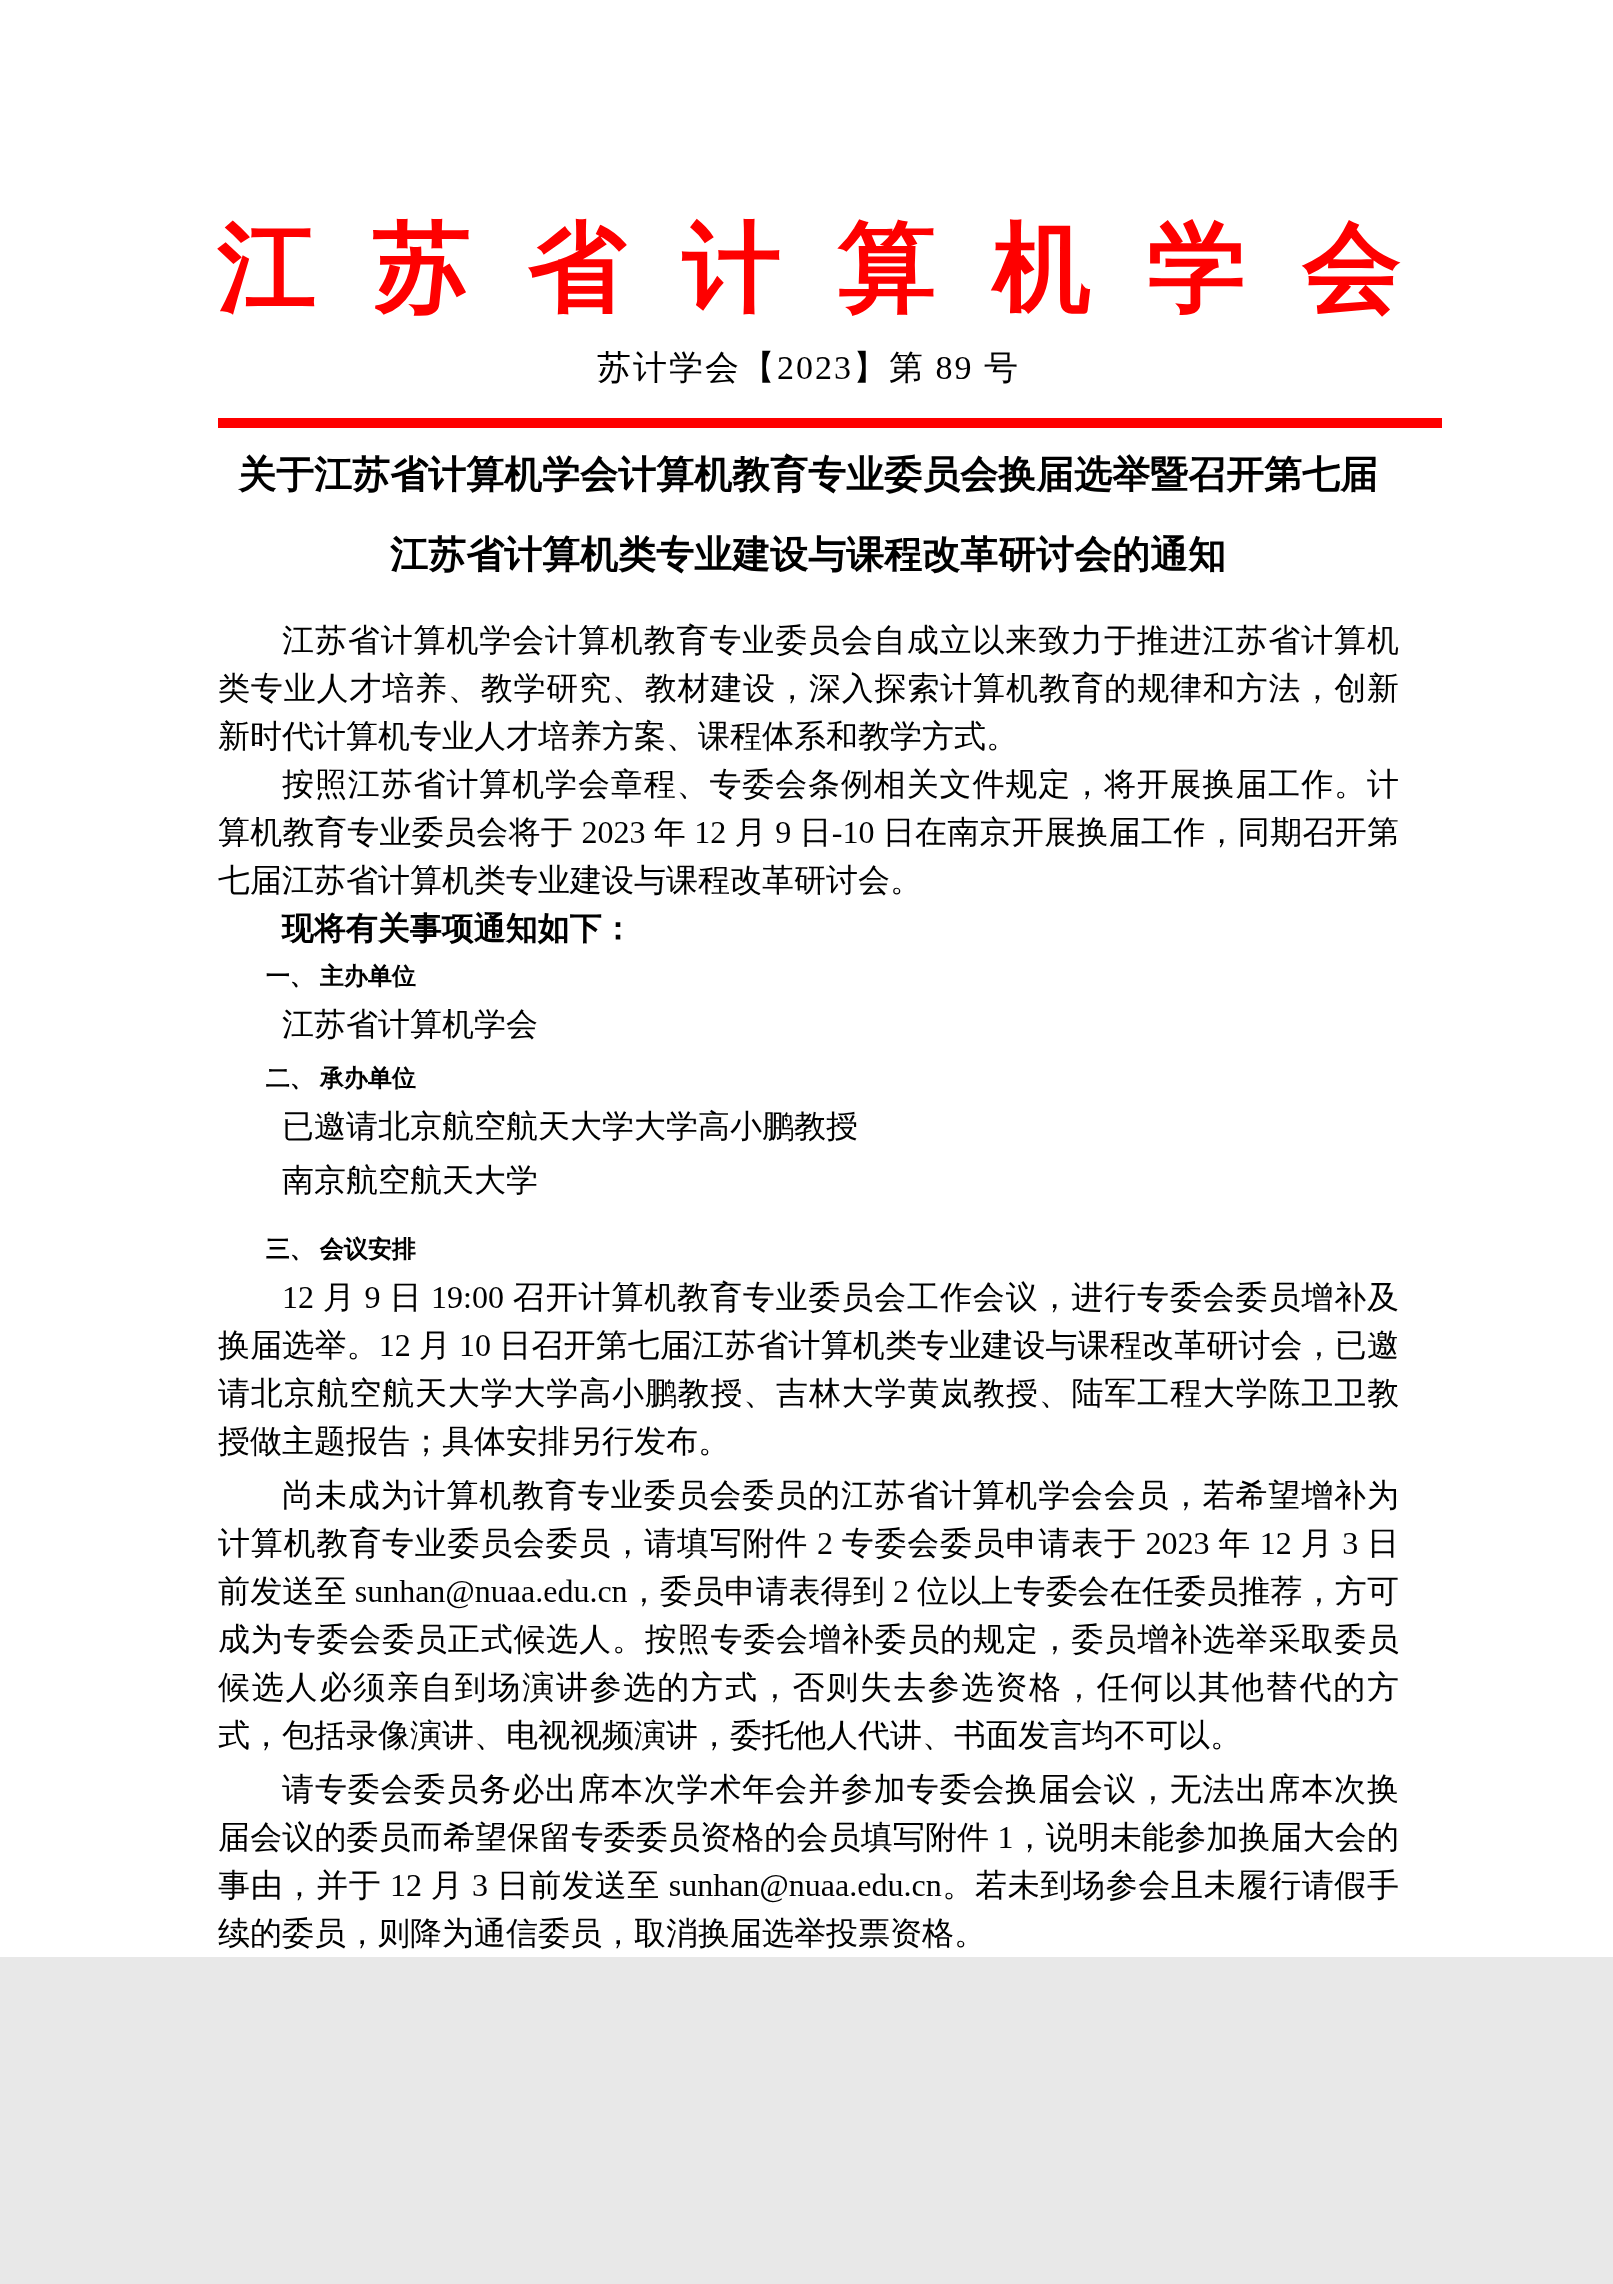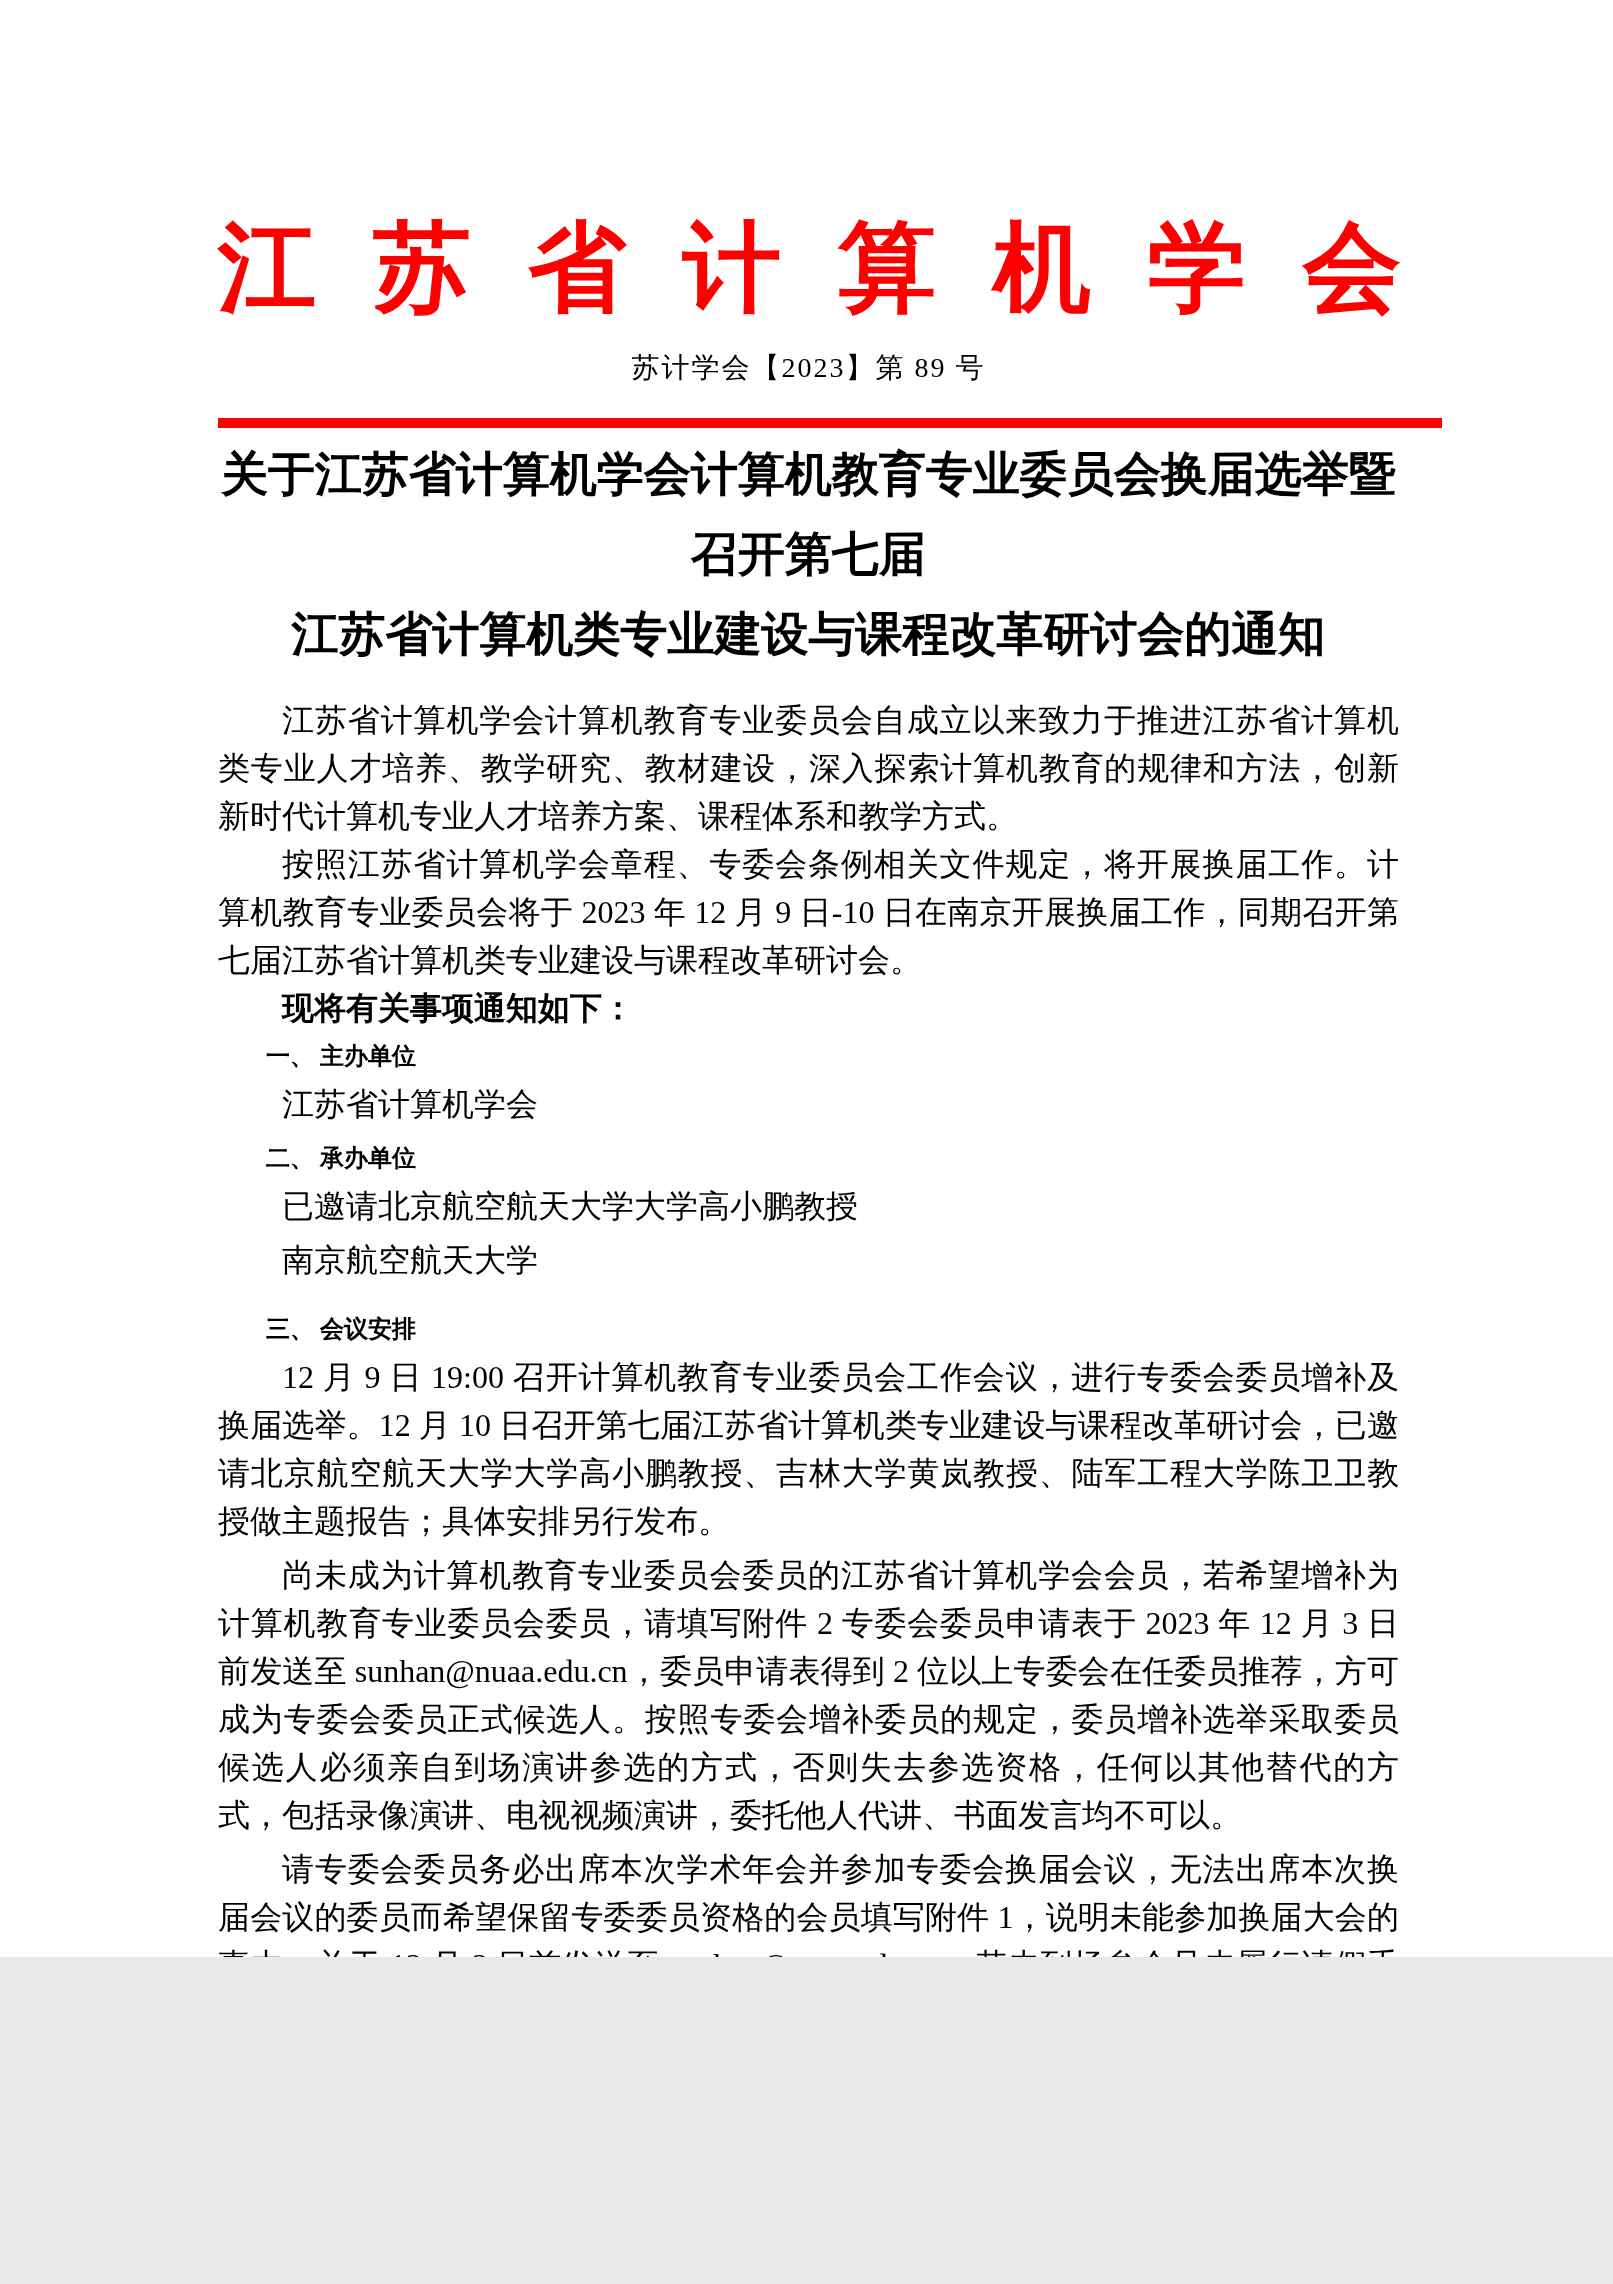--- a/index.html
+++ b/index.html
@@ -21,37 +21,37 @@
     line-height: 108px;
     font-weight: bold;
     color: #fe0000;
     text-align: center;
     letter-spacing: 57px;
     margin: 0 -57px 0 0;
     white-space: nowrap;
   }
   
   .doc-number {
-    font-size: 28px;
+    font-size: 34px;
     line-height: 43px;
     text-align: center;
     margin-top: 23.5px;
     letter-spacing: 2px;
   }
   
   .red-rule {
     height: 10.8px;
     background: #fe0000;
     margin-top: 29px;
     margin-right: -43px;
   }
   
   .doc-title {
     margin: 5.9px 0 0 0;
-    font-size: 47px;
+    font-size: 38px;
     line-height: 80px;
     font-weight: bold;
     text-align: center;
   }
   .doc-title .title-line { display: block; }
   
   .body-text { margin-top: 21.6px; font-size: 32px; line-height: 48px; }
   .body-text p {
     margin: 0;
     text-align: justify;

